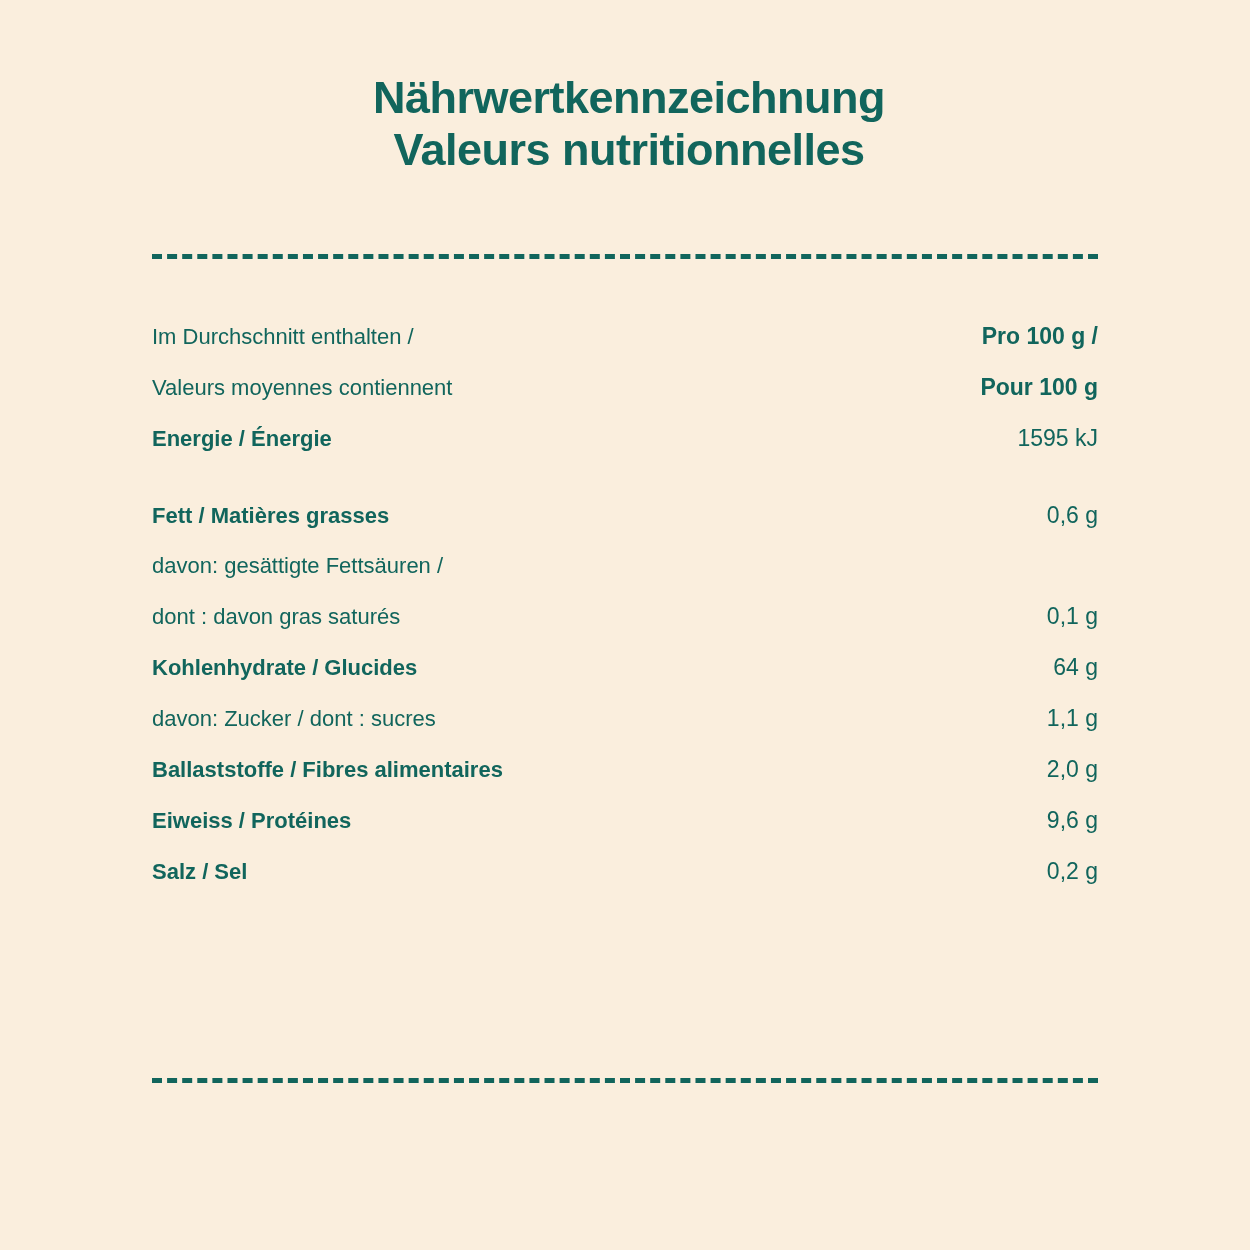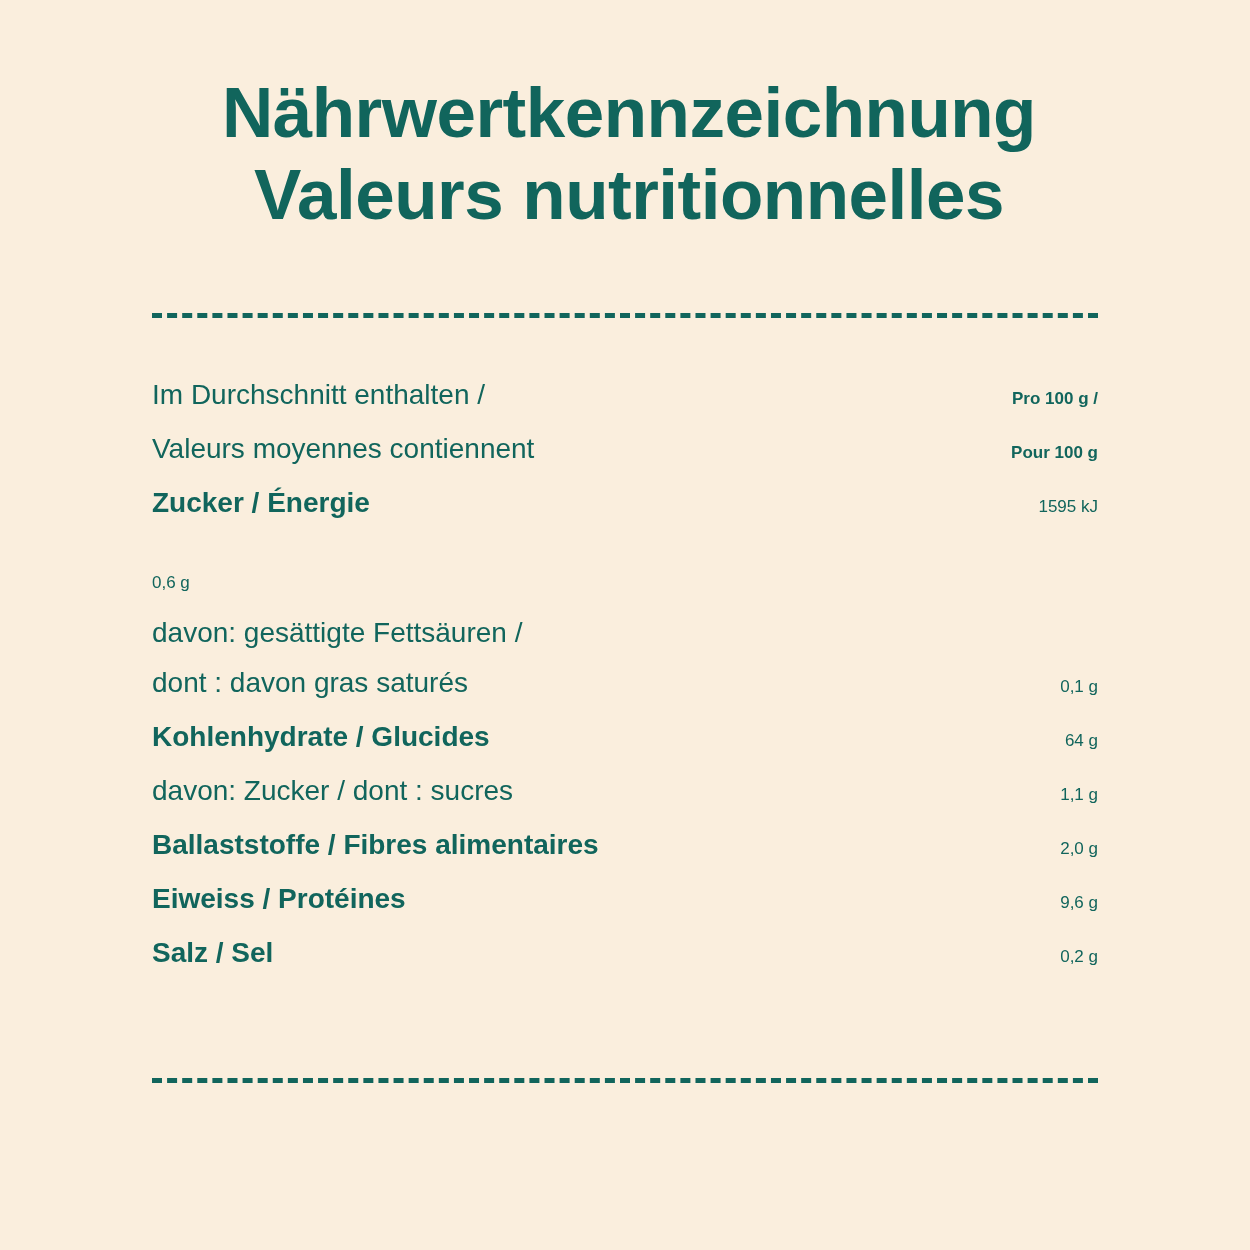--- a/index.html
+++ b/index.html
@@ -20,21 +20,21 @@
     width: 1250px;
     height: 1250px;
     box-sizing: border-box;
   }
 
   .title-block {
     padding-top: 72px;
     text-align: center;
   }
   .title-line {
-    font-size: 71px;
+    font-size: 45px;
     font-weight: bold;
     letter-spacing: -0.5px;
     line-height: 1.15;
     color: #11655c;
     padding-left: 8px;
   }
 
   .rule {
     margin: 0 152px;
     height: 0;
@@ -48,26 +48,26 @@
     padding-top: 52px;
   }
 
   .row {
     display: flex;
     align-items: baseline;
     justify-content: space-between;
     min-height: 50px;
   }
   .row .label {
-    font-size: 28px;
+    font-size: 22px;
     line-height: 50px;
     white-space: nowrap;
   }
   .row .value {
-    font-size: 17px;
+    font-size: 23px;
     line-height: 50px;
     text-align: right;
     white-space: nowrap;
   }
   .bold { font-weight: bold; }
   .normal { font-weight: normal; }
 
   .spacer-sm { height: 26px; }
 
   .bottom-area {
@@ -95,28 +95,29 @@
       <div class="label normal">Im Durchschnitt enthalten /</div>
       <div class="value bold">Pro 100 g /</div>
     </div>
 
     <div class="row">
       <div class="label normal">Valeurs moyennes contiennent</div>
       <div class="value bold">Pour 100 g</div>
     </div>
 
     <div class="row">
-      <div class="label bold">Zucker / Énergie</div>
+      <div class="label bold">Energie / Énergie</div>
       <div class="value normal">1595 kJ</div>
     </div>
 
 
     <div class="spacer-sm"></div>
 
     <div class="row">
+      <div class="label bold">Fett / Matières grasses</div>
       <div class="value normal">0,6 g</div>
     </div>
 
     <div class="row">
       <div class="label normal">davon: gesättigte Fettsäuren /</div>
       <div class="value normal"></div>
     </div>
 
     <div class="row">
       <div class="label normal">dont : davon gras saturés</div>

